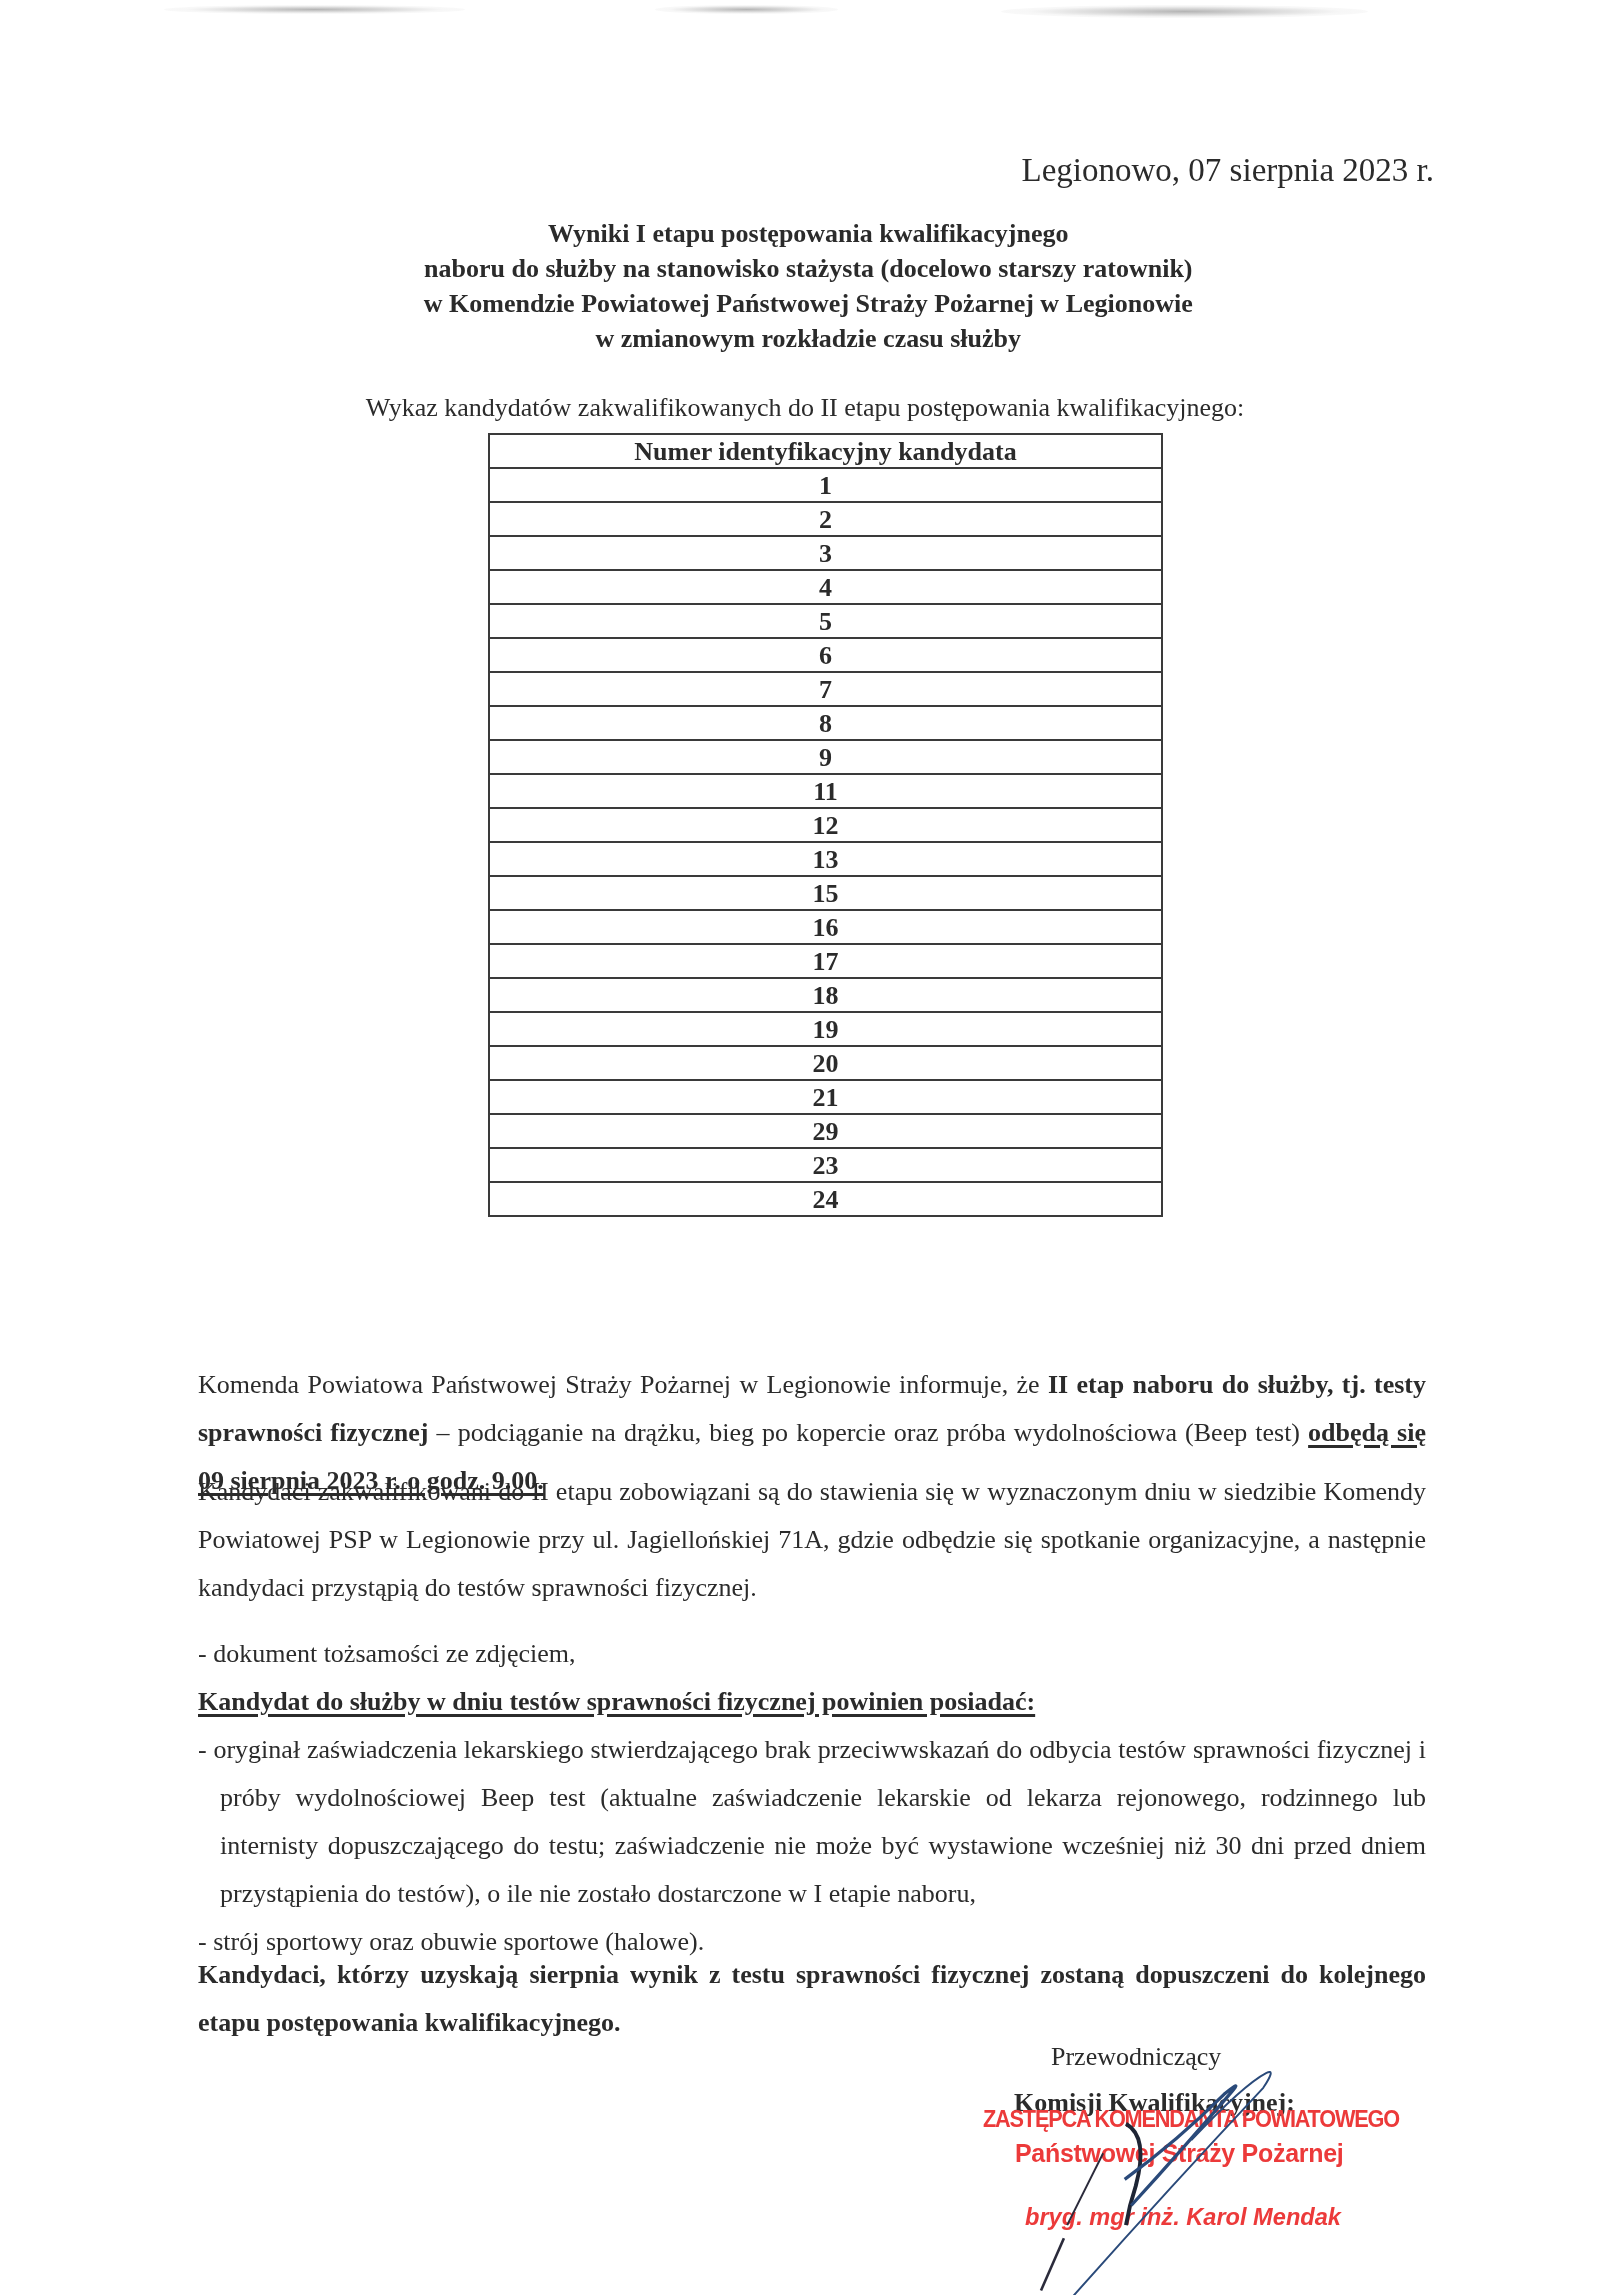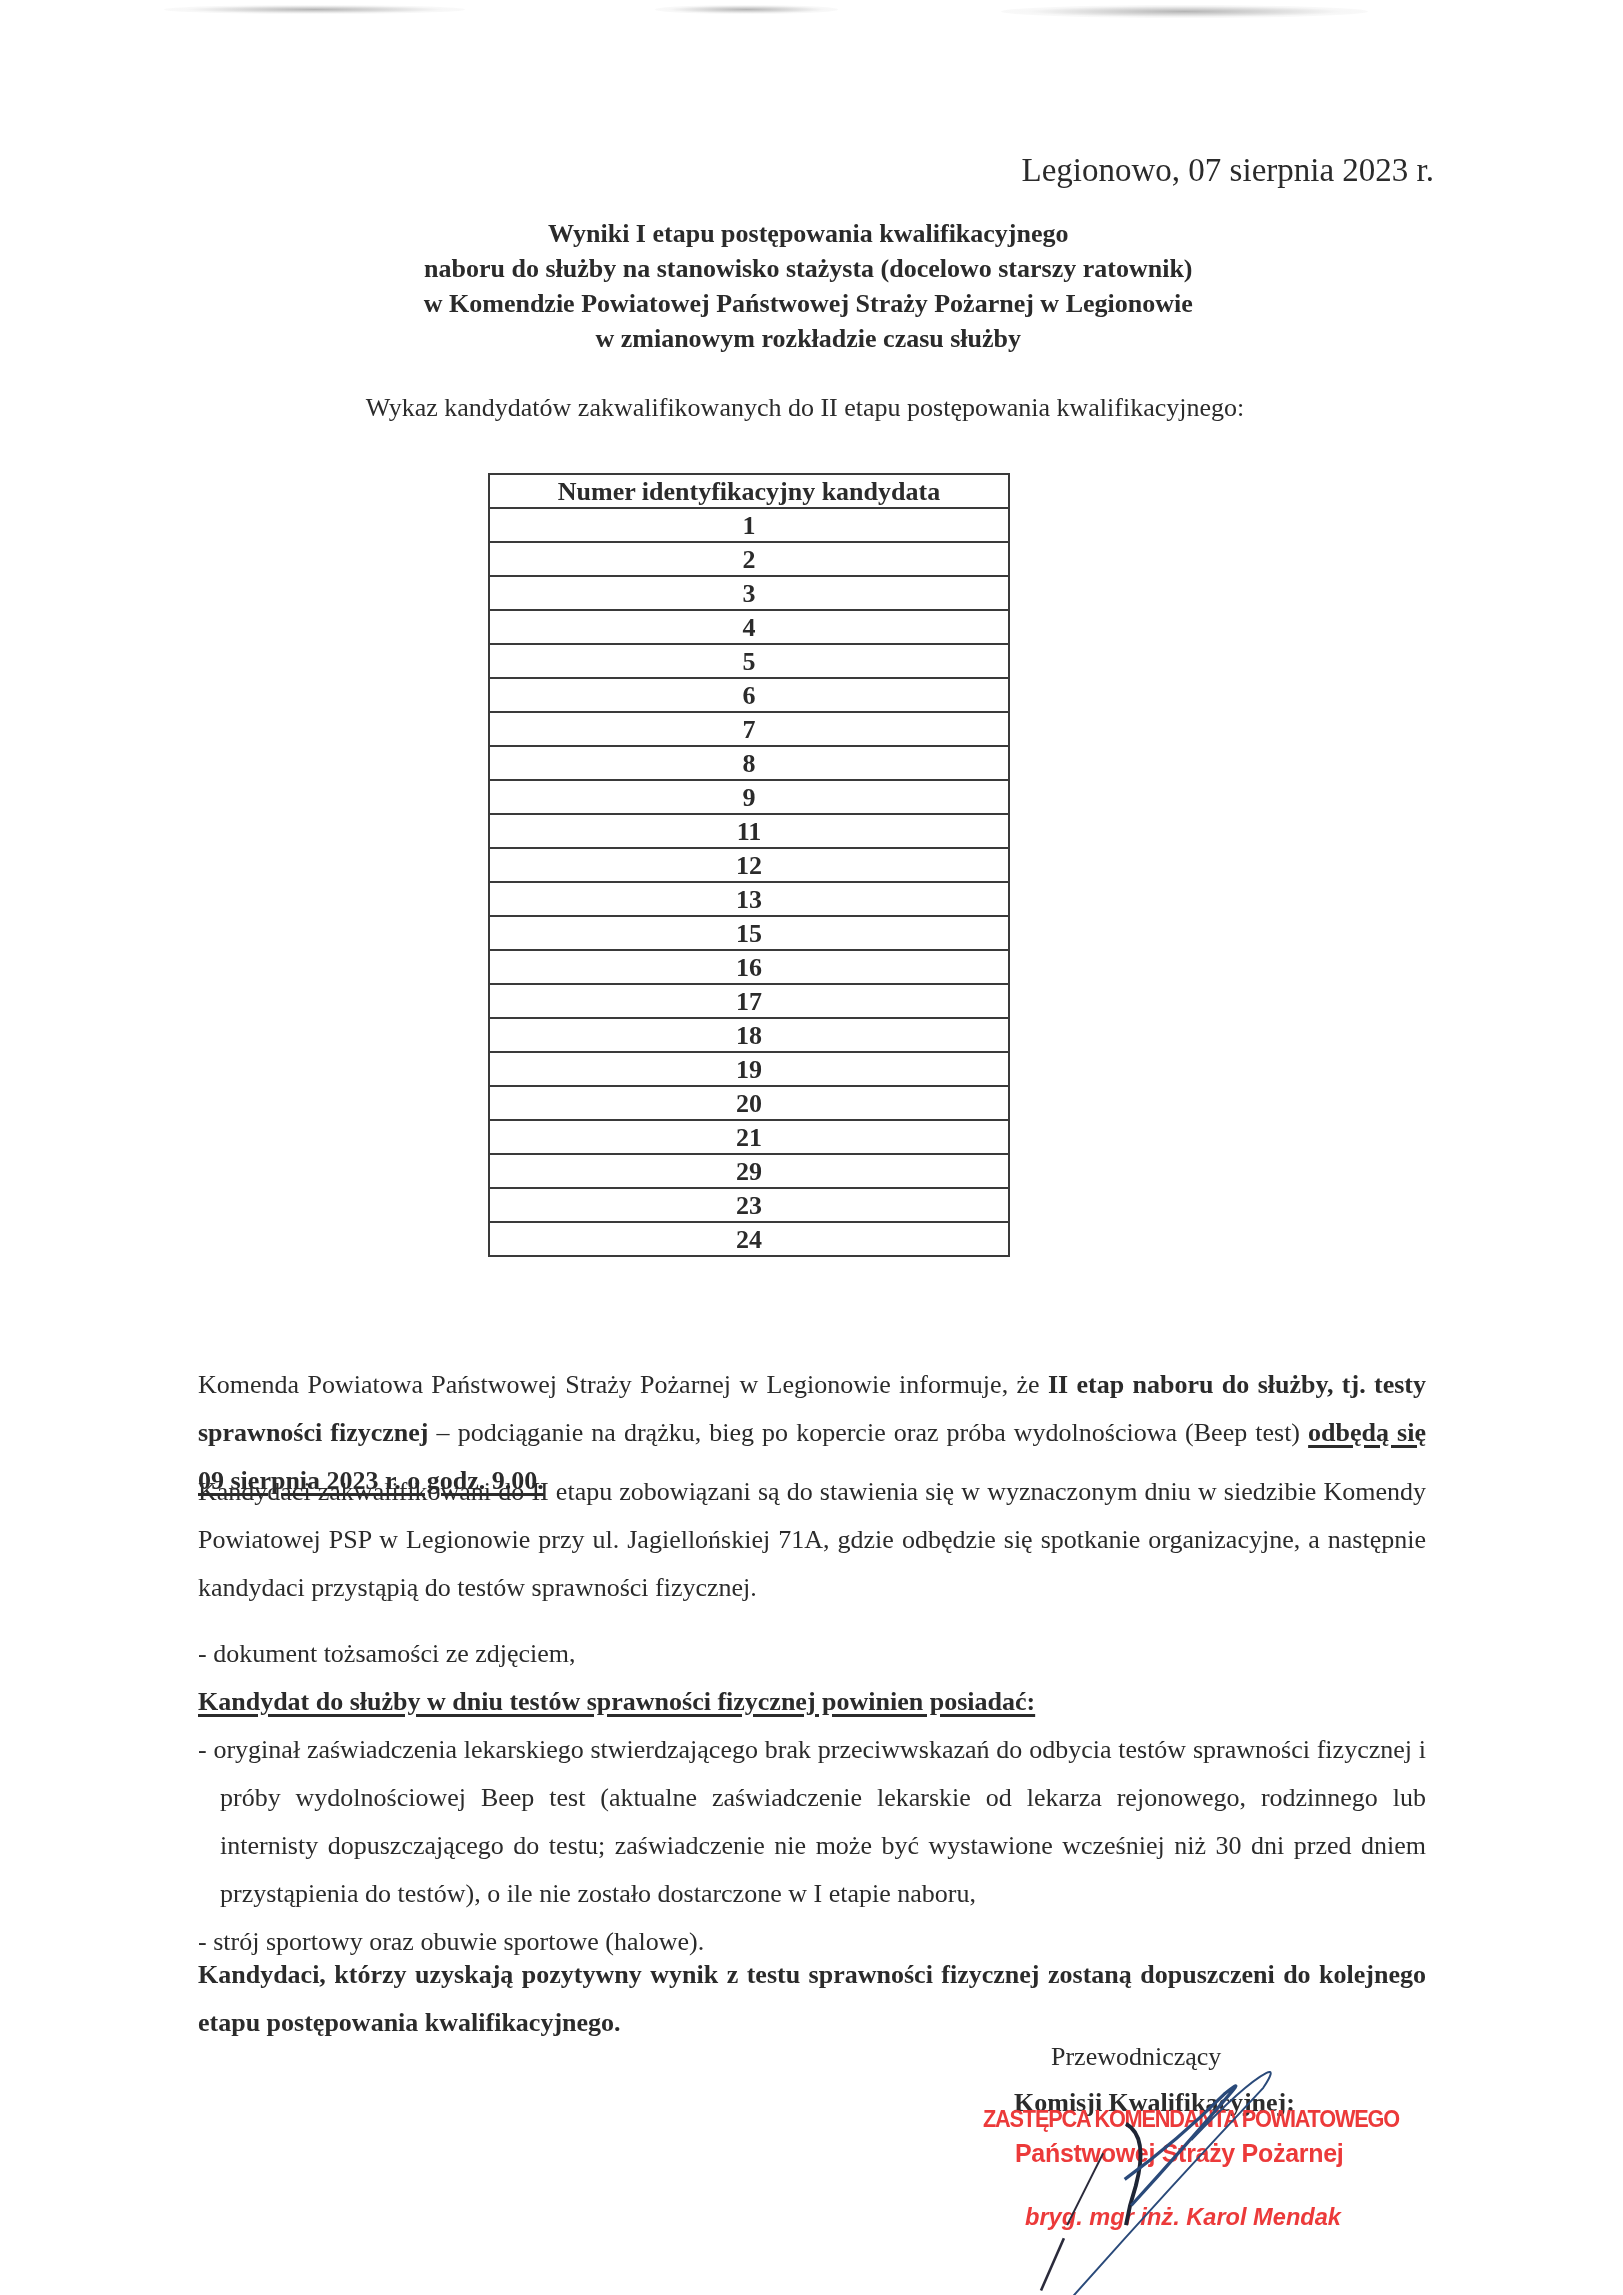--- a/index.html
+++ b/index.html
@@ -6,22 +6,22 @@
   body { width: 1623px; height: 2295px; position: relative; overflow: hidden;
          font-family: "Liberation Serif", "DejaVu Serif", serif; color: #2b2b2b; }
   .scan-shadow { position: absolute; top: 5.2px; height: 9.2px; border-radius: 50%;
          background: radial-gradient(ellipse at center, rgba(120,120,120,0.55) 0%, rgba(200,200,200,0.15) 60%, rgba(255,255,255,0) 100%); }
   .date { position: absolute; top: 152px; right: 189px; font-size: 33px; }
   .title { position: absolute; top: 216px; left: 0; width: 1623px; text-align: center;
            font-weight: bold; font-size: 26px; line-height: 35px; }
   .title div { margin-left: -6.5px; }
   .subtitle { position: absolute; top: 390px; left: 0; width: 1623px; text-align: center;
               font-size: 26px; line-height: 35px; margin-left: -6.5px; }
-  table.cands { position: absolute; top: 433px; left: 488px; width: 522px;
-                border-collapse: collapse; margin-top: 40px; }
+  table.cands { position: absolute; top: 433px; left: 488px; width: 675px;
+                border-collapse: collapse; }
   table.cands th, table.cands td { border: 2px solid #3a3a3a; text-align: center;
                 font-weight: bold; font-size: 26px; padding: 0; height: 32px; line-height: 31px; }
   .body-text { position: absolute; left: 198px; width: 1228px; font-size: 26px;
                line-height: 48px; text-align: justify; }
   .p1 { top: 1361px; }
   .p2 { top: 1468px; }
   .p3 { top: 1630px; }
   .p4 { top: 1951px; font-weight: bold; }
   .b { font-weight: bold; }
   .u { text-decoration: underline; text-decoration-thickness: 2.6px; text-underline-offset: 3.9px; }
@@ -136,21 +136,21 @@
 
 <div class="body-text p2">Kandydaci zakwalifikowani do II etapu zobowiązani są do stawienia się w wyznaczonym dniu w siedzibie Komendy Powiatowej PSP w Legionowie przy ul. Jagiellońskiej 71A, gdzie odbędzie się spotkanie organizacyjne, a następnie kandydaci przystąpią do testów sprawności fizycznej.</div>
 
 <div class="body-text p3">
   <span class="item" style="text-align:left;">- dokument tożsamości ze zdjęciem,</span>
   <span class="item b u" style="text-align:left;">Kandydat do służby w dniu testów sprawności fizycznej powinien posiadać:</span>
   <span class="item indent">- oryginał zaświadczenia lekarskiego stwierdzającego brak przeciwwskazań do odbycia testów sprawności fizycznej i próby wydolnościowej Beep test (aktualne zaświadczenie lekarskie od lekarza rejonowego, rodzinnego lub internisty dopuszczającego do testu; zaświadczenie nie może być wystawione wcześniej niż 30 dni przed dniem przystąpienia do testów), o ile nie zostało dostarczone w I etapie naboru,</span>
   <span class="item" style="text-align:left;">- strój sportowy oraz obuwie sportowe (halowe).</span>
 </div>
 
-<div class="body-text p4">Kandydaci, którzy uzyskają pozytywny wynik z testu sprawności fizycznej zostaną dopuszczeni do kolejnego etapu postępowania kwalifikacyjnego.</div>
+<div class="body-text p4">Kandydaci, którzy uzyskają sierpnia wynik z testu sprawności fizycznej zostaną dopuszczeni do kolejnego etapu postępowania kwalifikacyjnego.</div>
 
 <div class="sig">
   <div class="role1">Przewodniczący</div>
   <div class="role2">Komisji Kwalifikacyjnej:</div>
   <div class="stamp l1">ZASTĘPCA KOMENDANTA POWIATOWEGO</div>
   <div class="stamp l2">Państwowej Straży Pożarnej</div>
   <div class="stamp l3">bryg. mgr inż. Karol Mendak</div>
   <svg width="497" height="268" viewBox="0 0 760 410">
     <path d="M110 400 L145 320" stroke="#2b2b3b" stroke-width="4" fill="none"></path>
     <path d="M150 300 L205 190" stroke="#2b2b3b" stroke-width="3" fill="none"></path>

